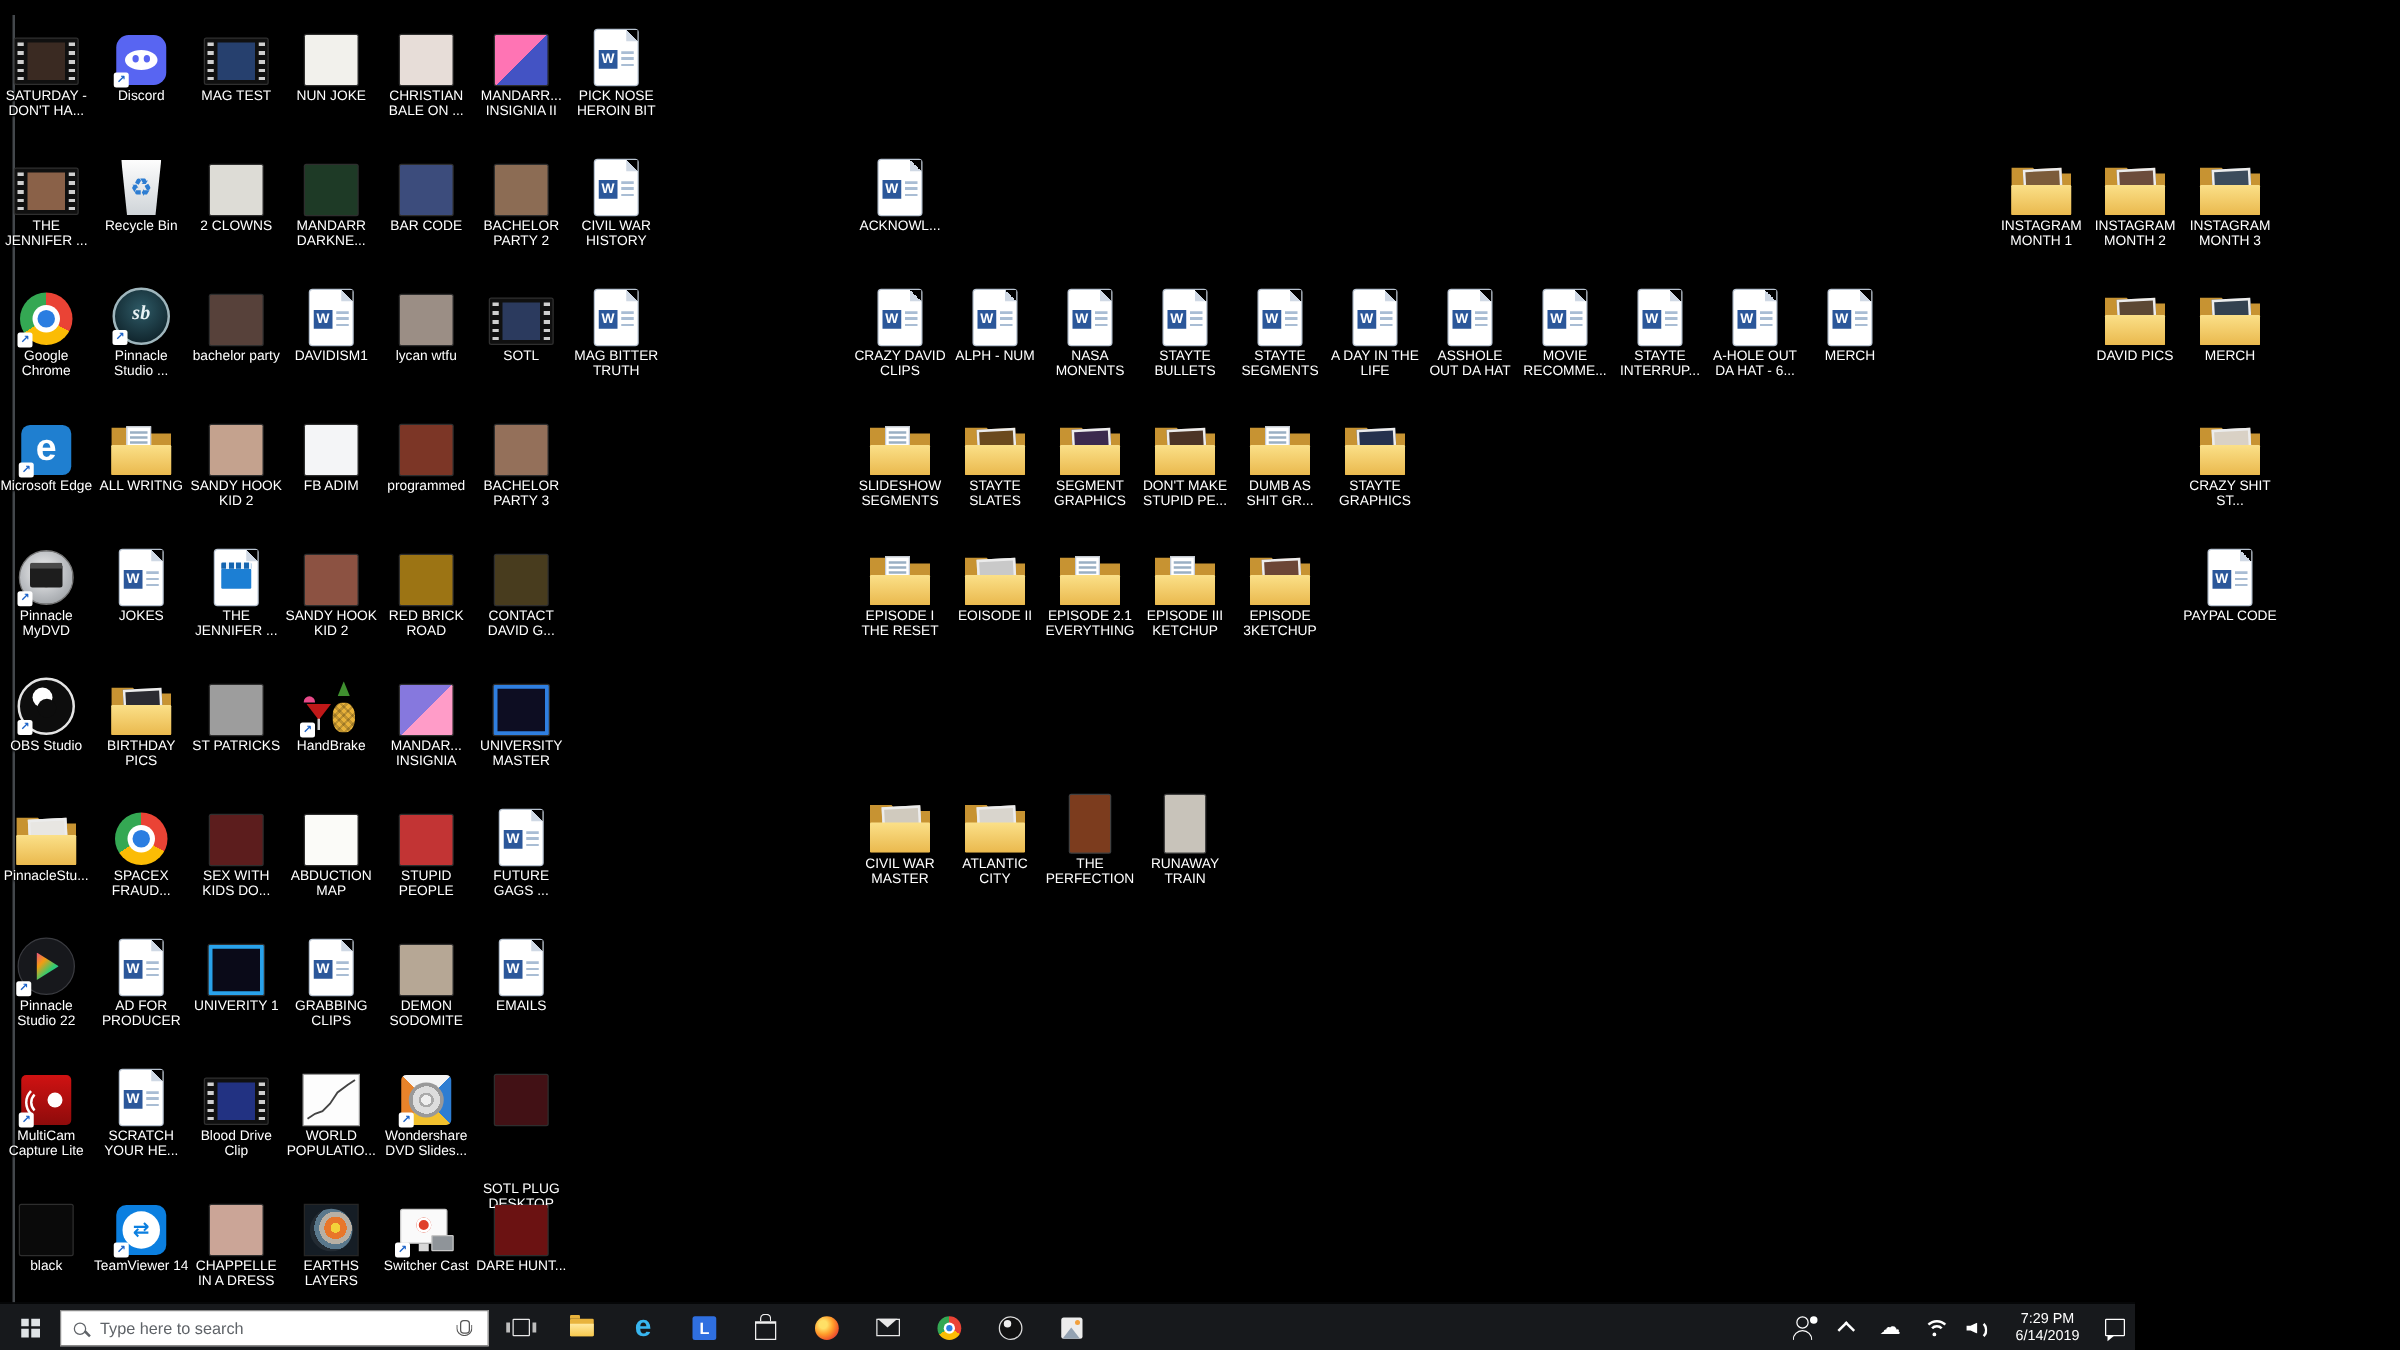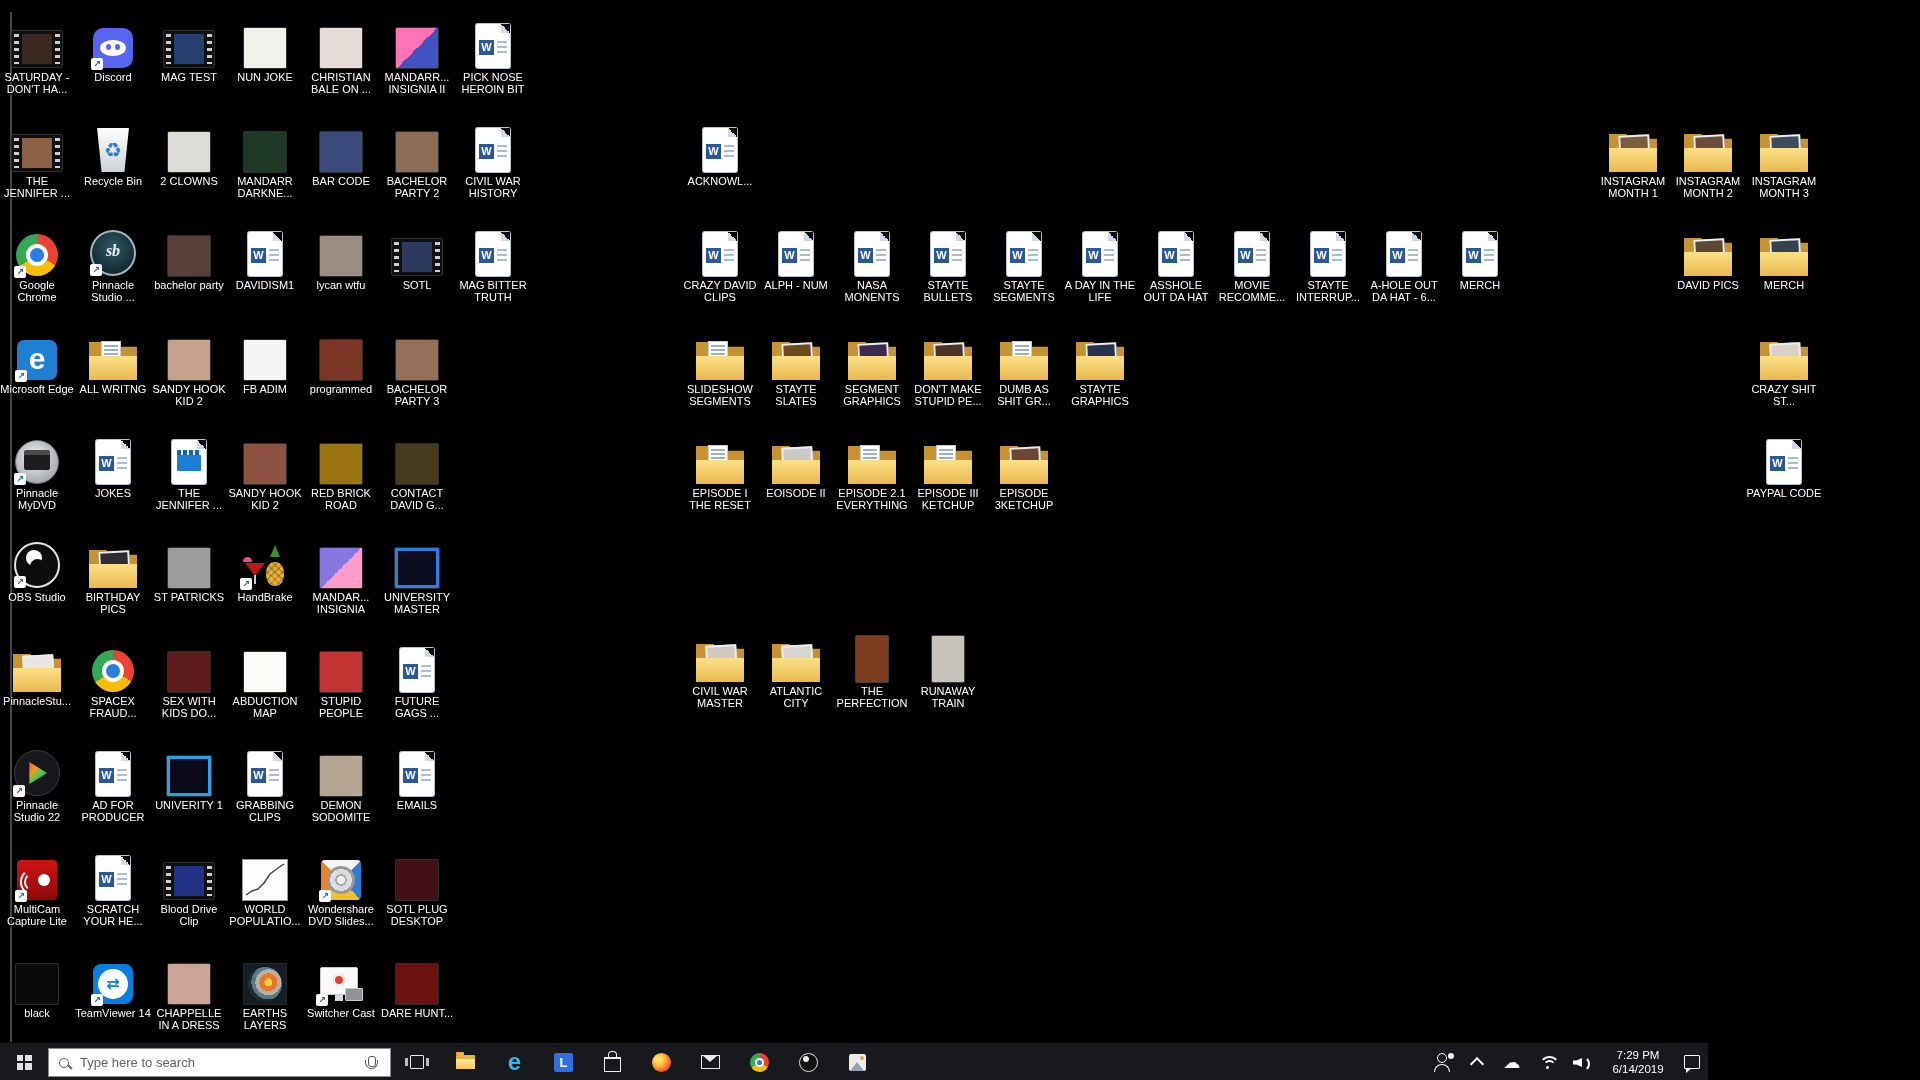--- a/index.html
+++ b/index.html
@@ -605,21 +605,21 @@
       </div>
       <div class="cell" style="left: 303px; top: 846px;">
         <div class="art">
           <div class="ws artx">
             <i class="disc2"></i>
             <i class="sc">↗</i>
           </div>
         </div>
         <div class="lbl">Wondershare DVD Slides...</div>
       </div>
-      <div class="cell" style="left: 379px; top: 846px;">
+      <div class="cell" style="left: 379px; top: 846px; gap: 42px;">
         <div class="art">
           <div class="thumb artx" style="background: rgb(66, 17, 21);"></div>
         </div>
         <div class="lbl">SOTL PLUG DESKTOP</div>
       </div>
       <div class="cell" style="left: -1px; top: 950px;">
         <div class="art">
           <div class="thumb artx" style="background: rgb(10, 10, 10);"></div>
         </div>
         <div class="lbl">black</div>

